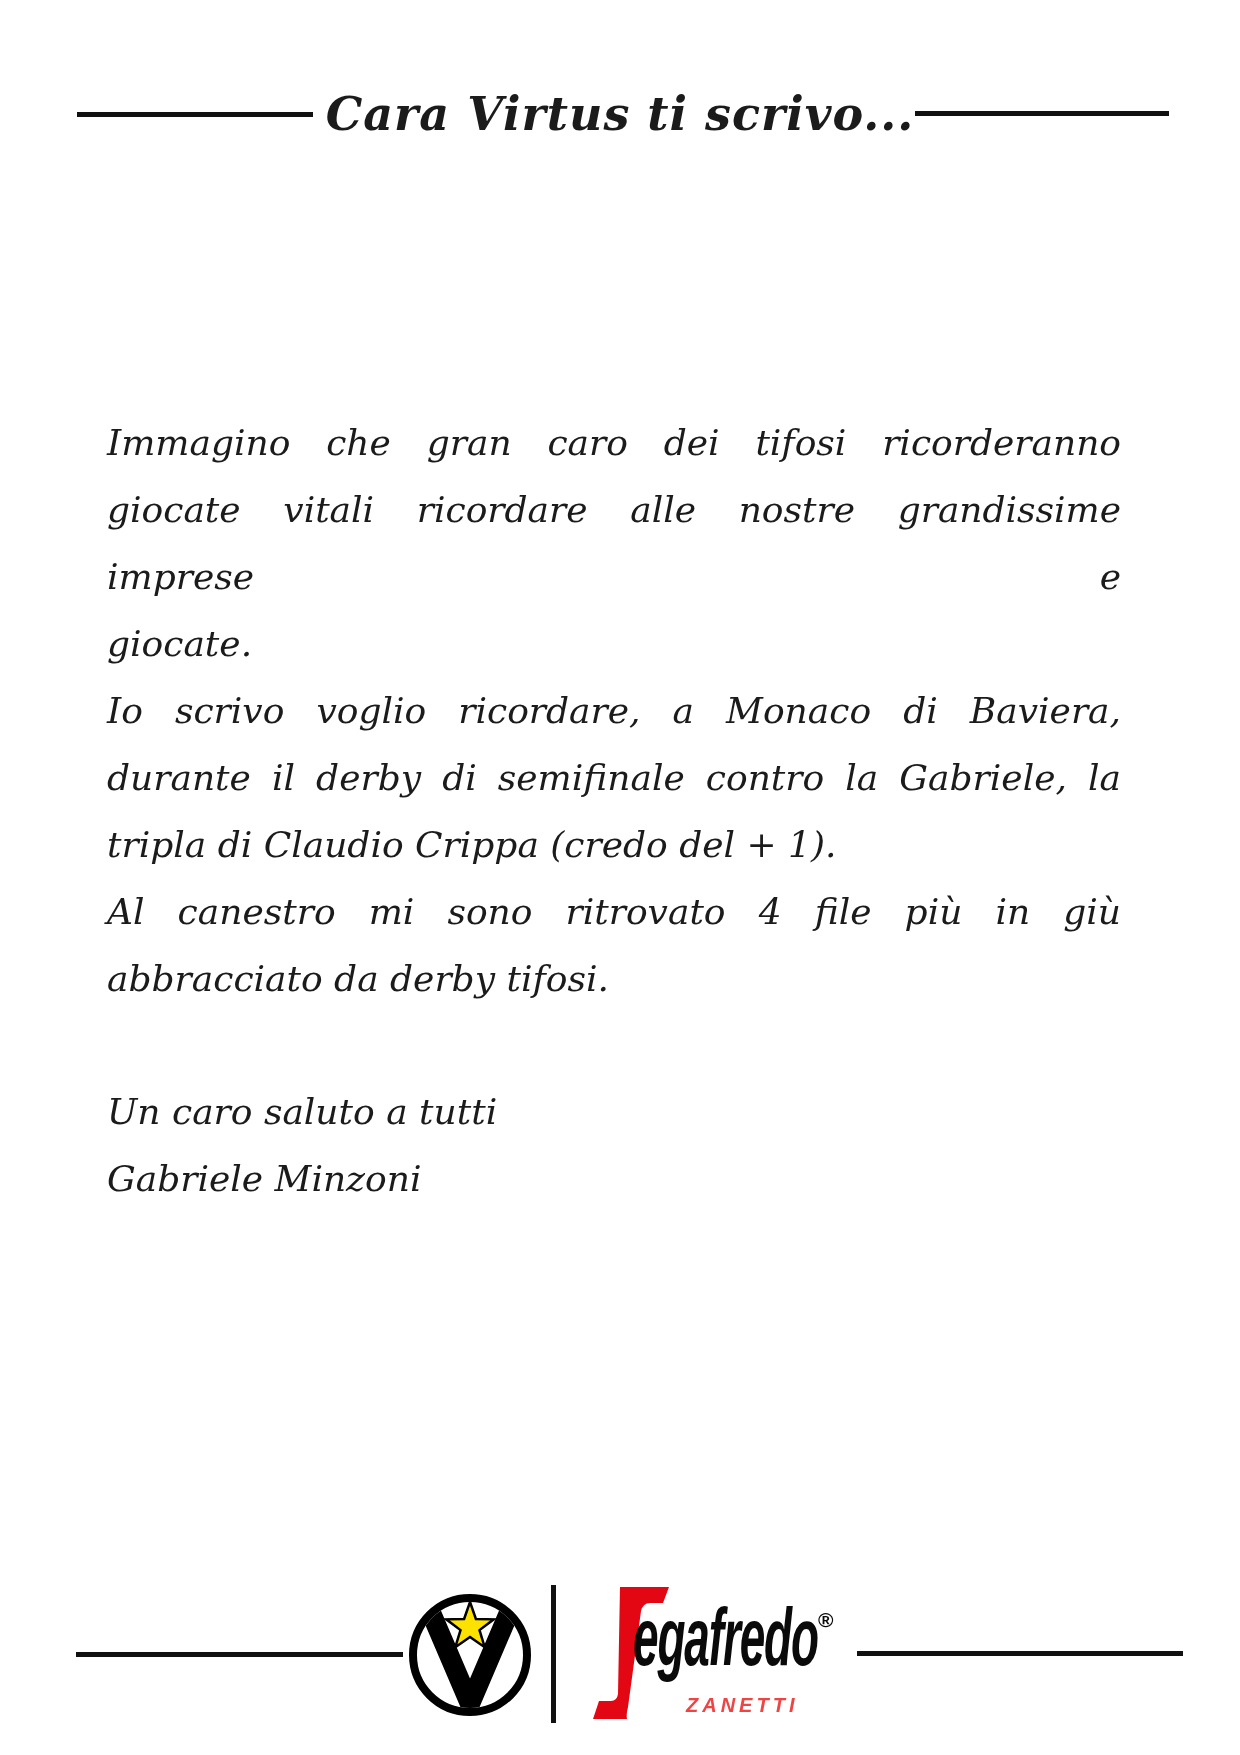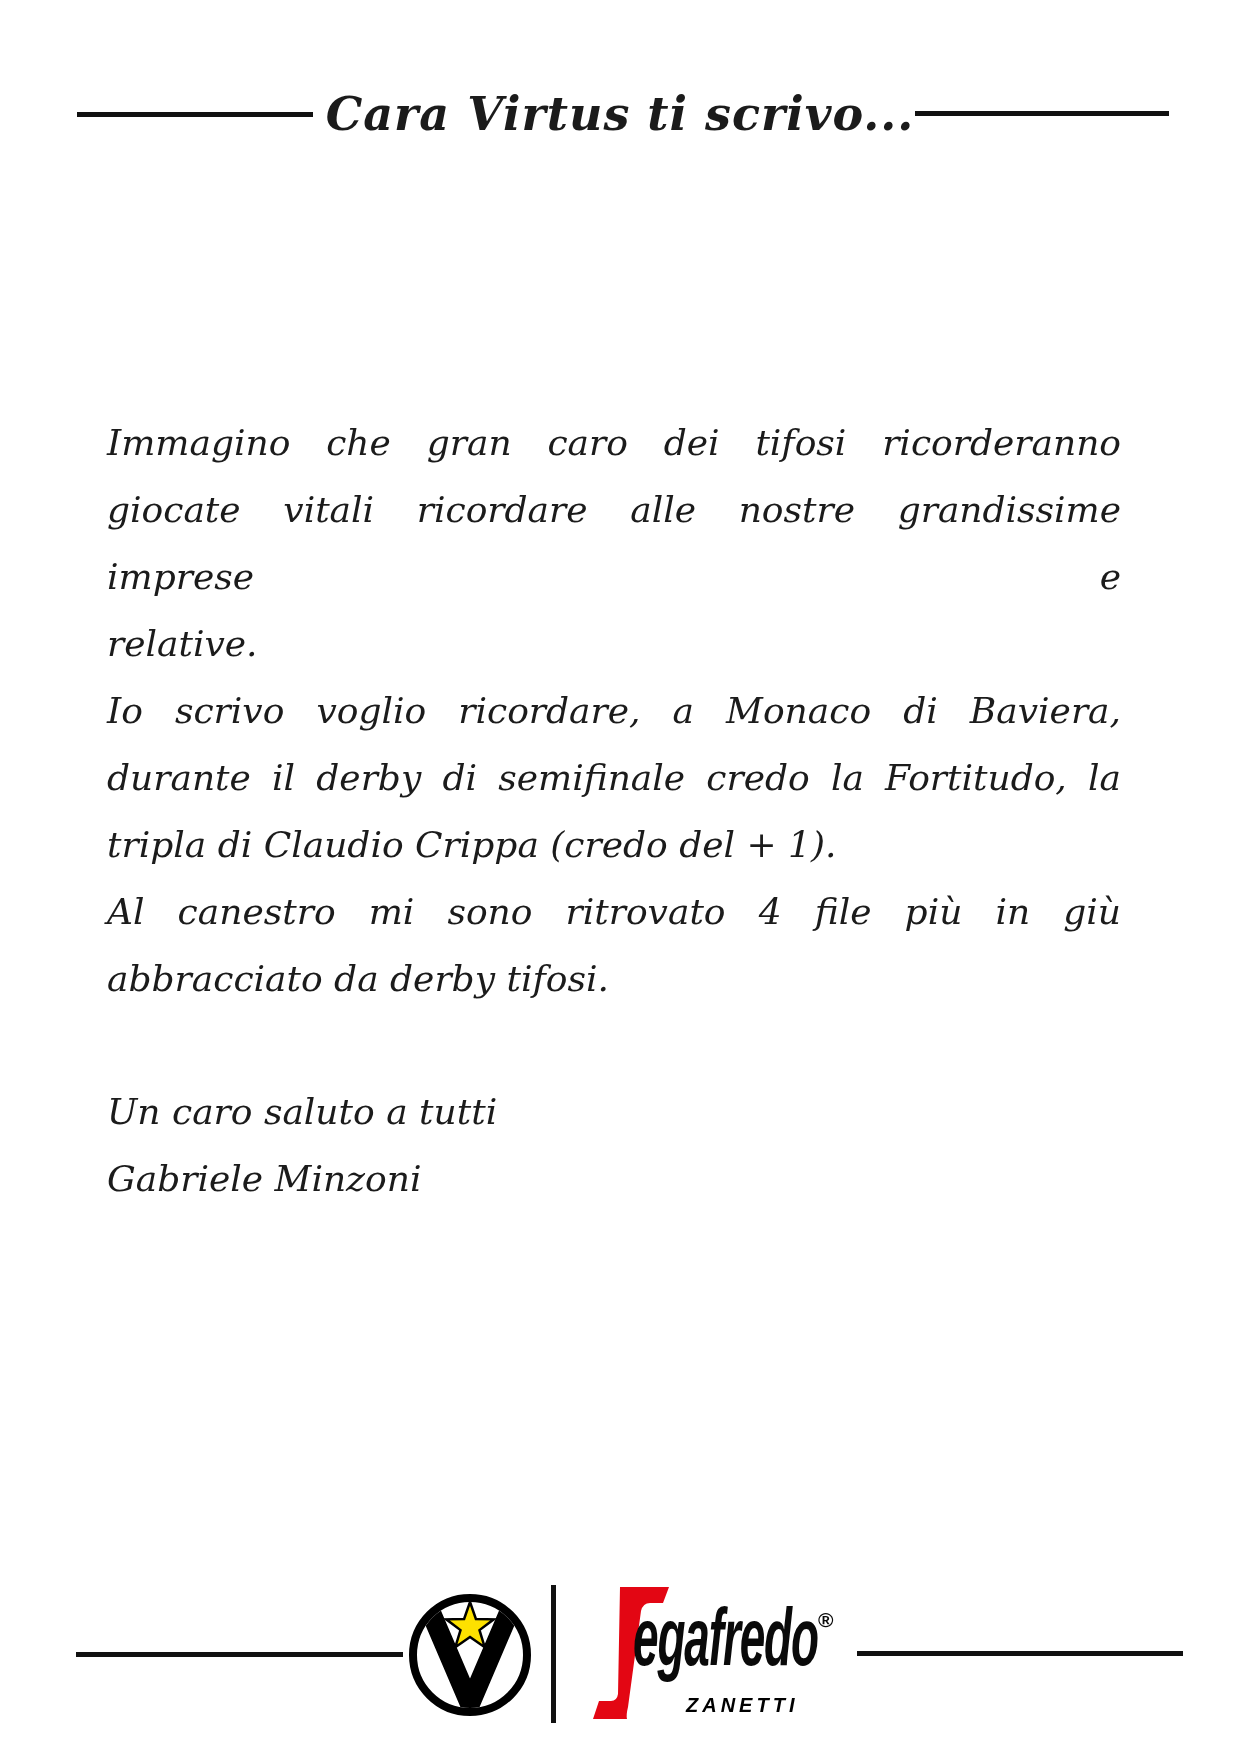--- a/index.html
+++ b/index.html
@@ -71,38 +71,38 @@
     position:absolute;left:243px;top:28px;
     font-family:"Liberation Sans", sans-serif;
     font-style:normal;font-weight:bold;
     font-size:21px;color:#0a0a0a;
   }
   .seg-sub{
     position:absolute;left:111px;top:114px;
     font-family:"Liberation Sans", sans-serif;
     font-style:italic;font-weight:bold;
     font-size:20px;letter-spacing:4px;
-    color:#000000;white-space:nowrap;
+    color:#ef4444;white-space:nowrap;
   }
 </style>
 </head>
 <body>
 
 <div class="page">
 
   <div class="hrule hl"></div>
   <h1 class="title">Cara Virtus ti scrivo...</h1>
   <div class="hrule hr"></div>
 
   <div class="letter-body">
     <div class="line just">Immagino che gran caro dei tifosi ricorderanno</div>
     <div class="line just">giocate vitali ricordare alle nostre grandissime imprese e</div>
-    <div class="line">relative.</div>
+    <div class="line">giocate.</div>
     <div class="line just">Io scrivo voglio ricordare, a Monaco di Baviera,</div>
-    <div class="line just">durante il derby di semifinale credo la Fortitudo, la</div>
+    <div class="line just">durante il derby di semifinale contro la Gabriele, la</div>
     <div class="line">tripla di Claudio Crippa (credo del + 1).</div>
     <div class="line just">Al canestro mi sono ritrovato 4 file più in giù</div>
     <div class="line">abbracciato da derby tifosi.</div>
   </div>
 
   <div class="closing-block">
     <div class="line">Un caro saluto a tutti</div>
     <div class="line">Gabriele Minzoni</div>
   </div>
 

